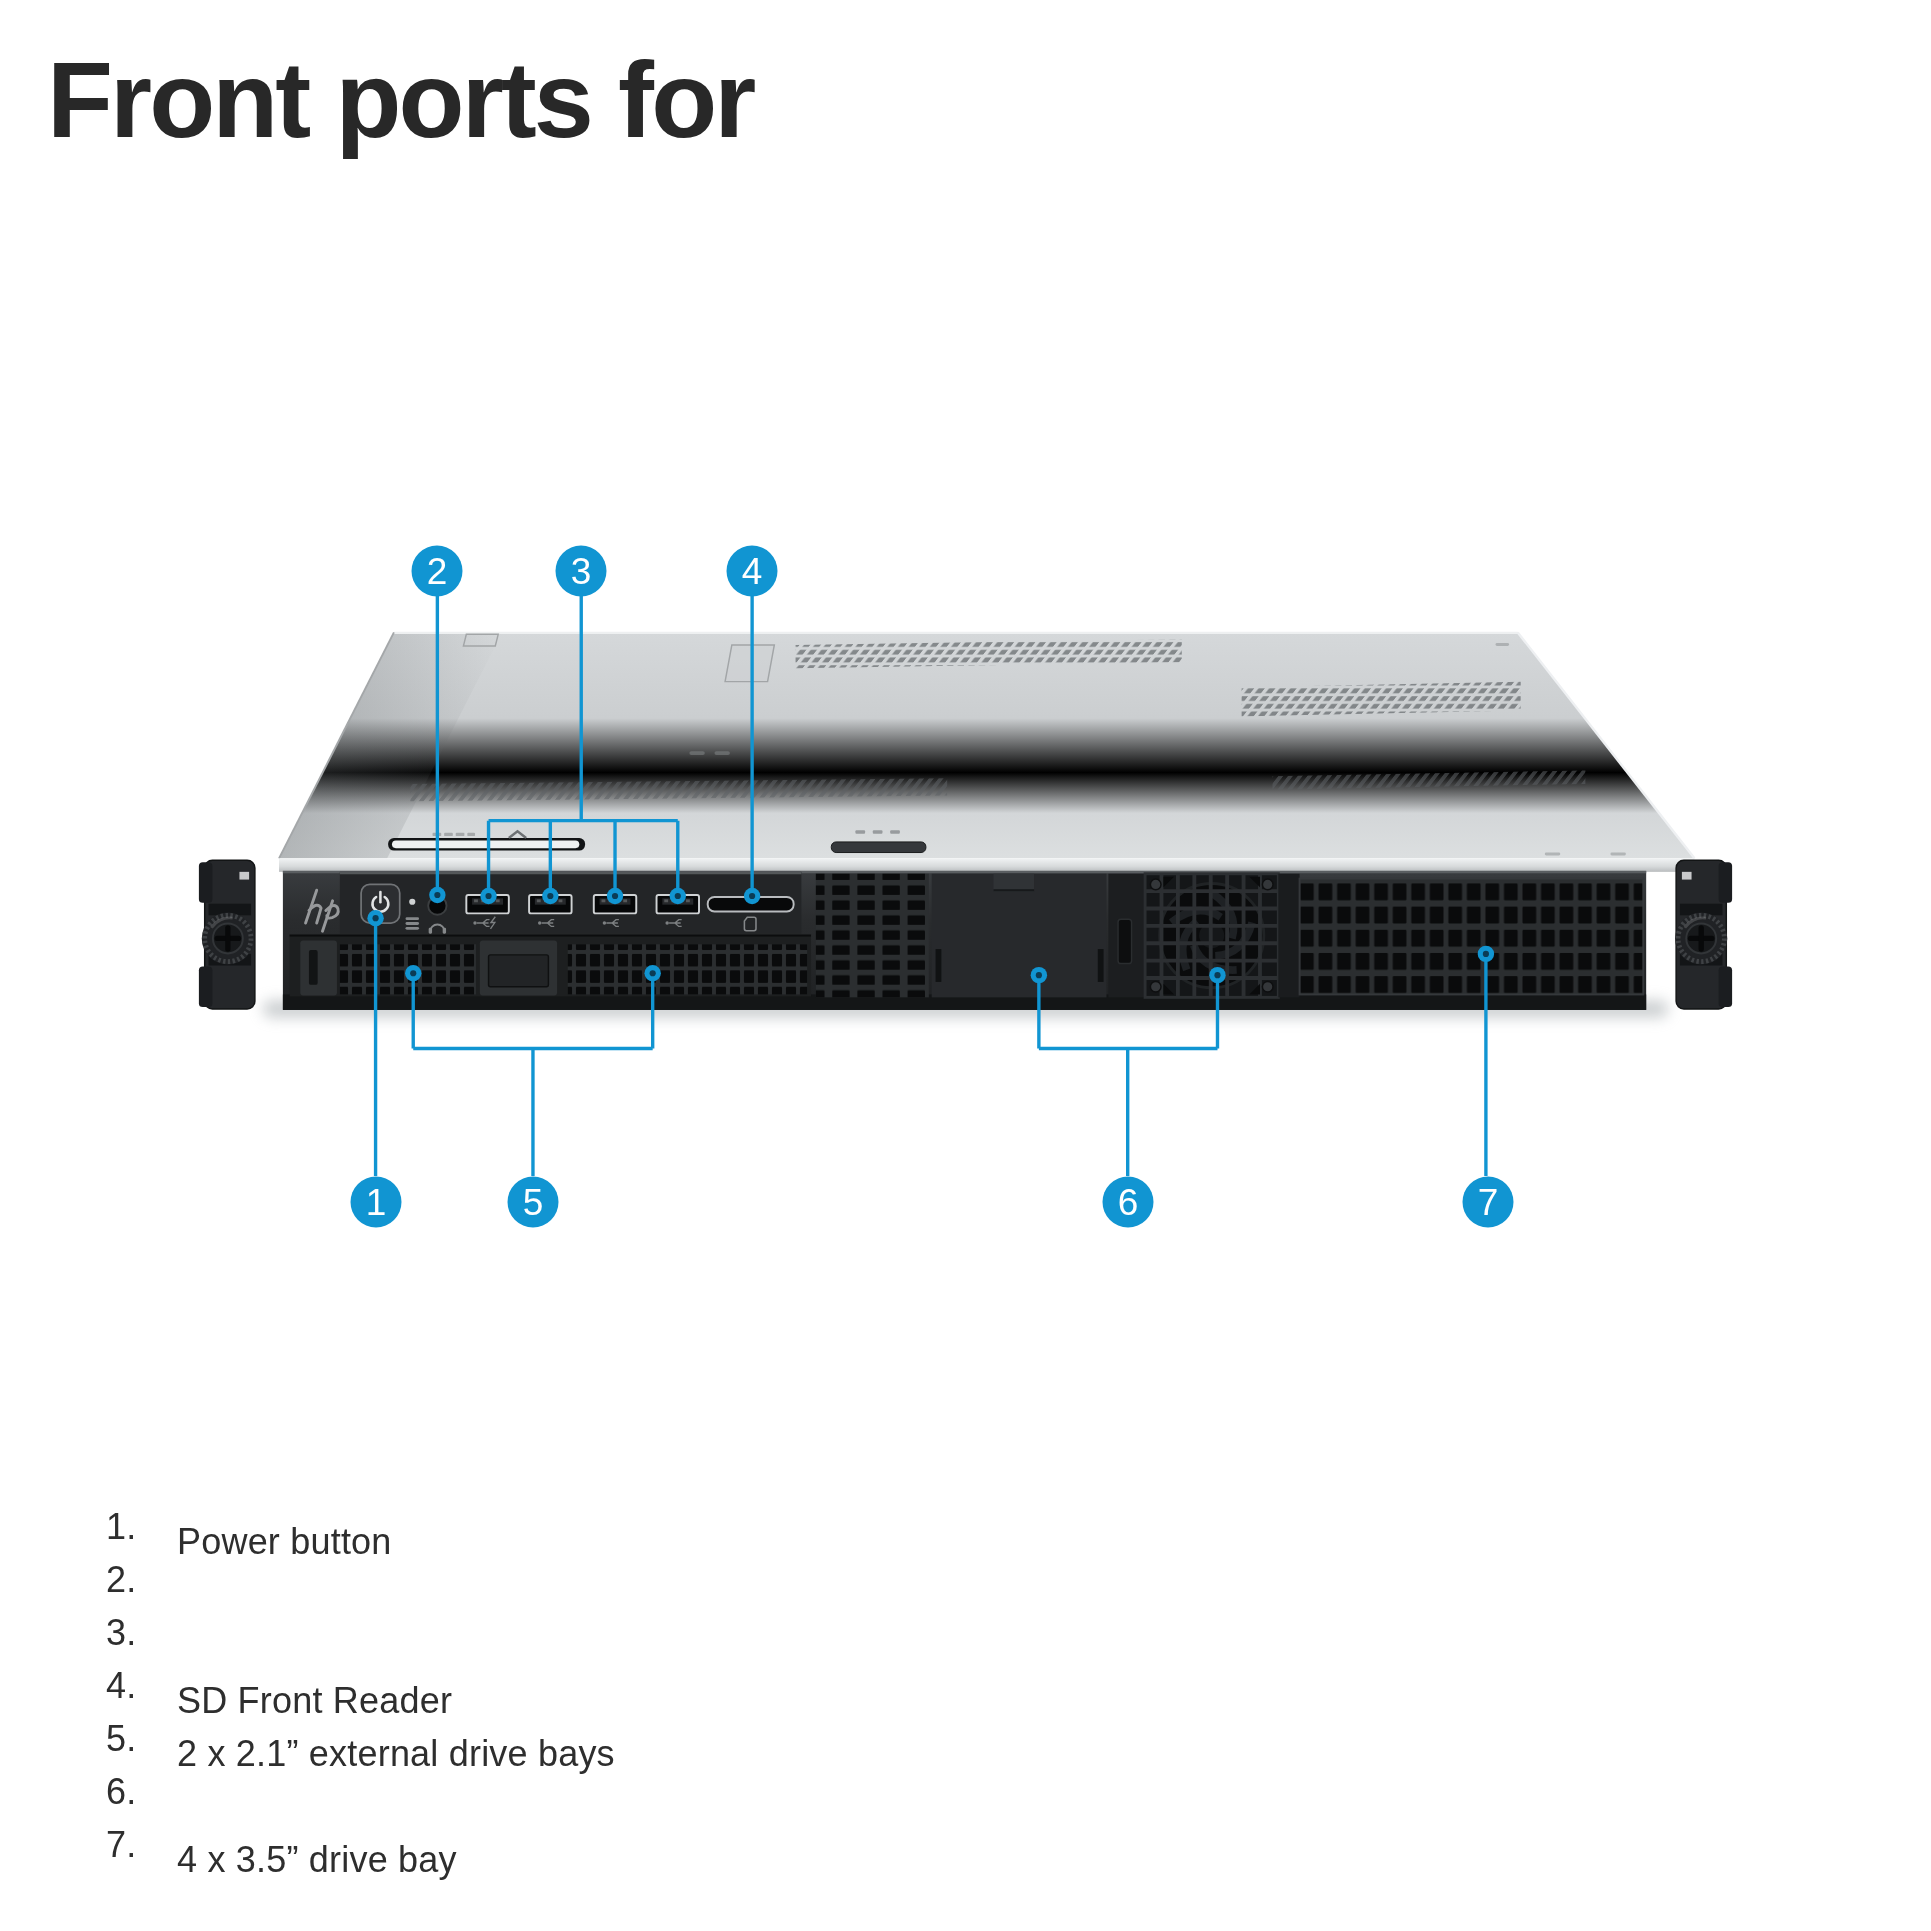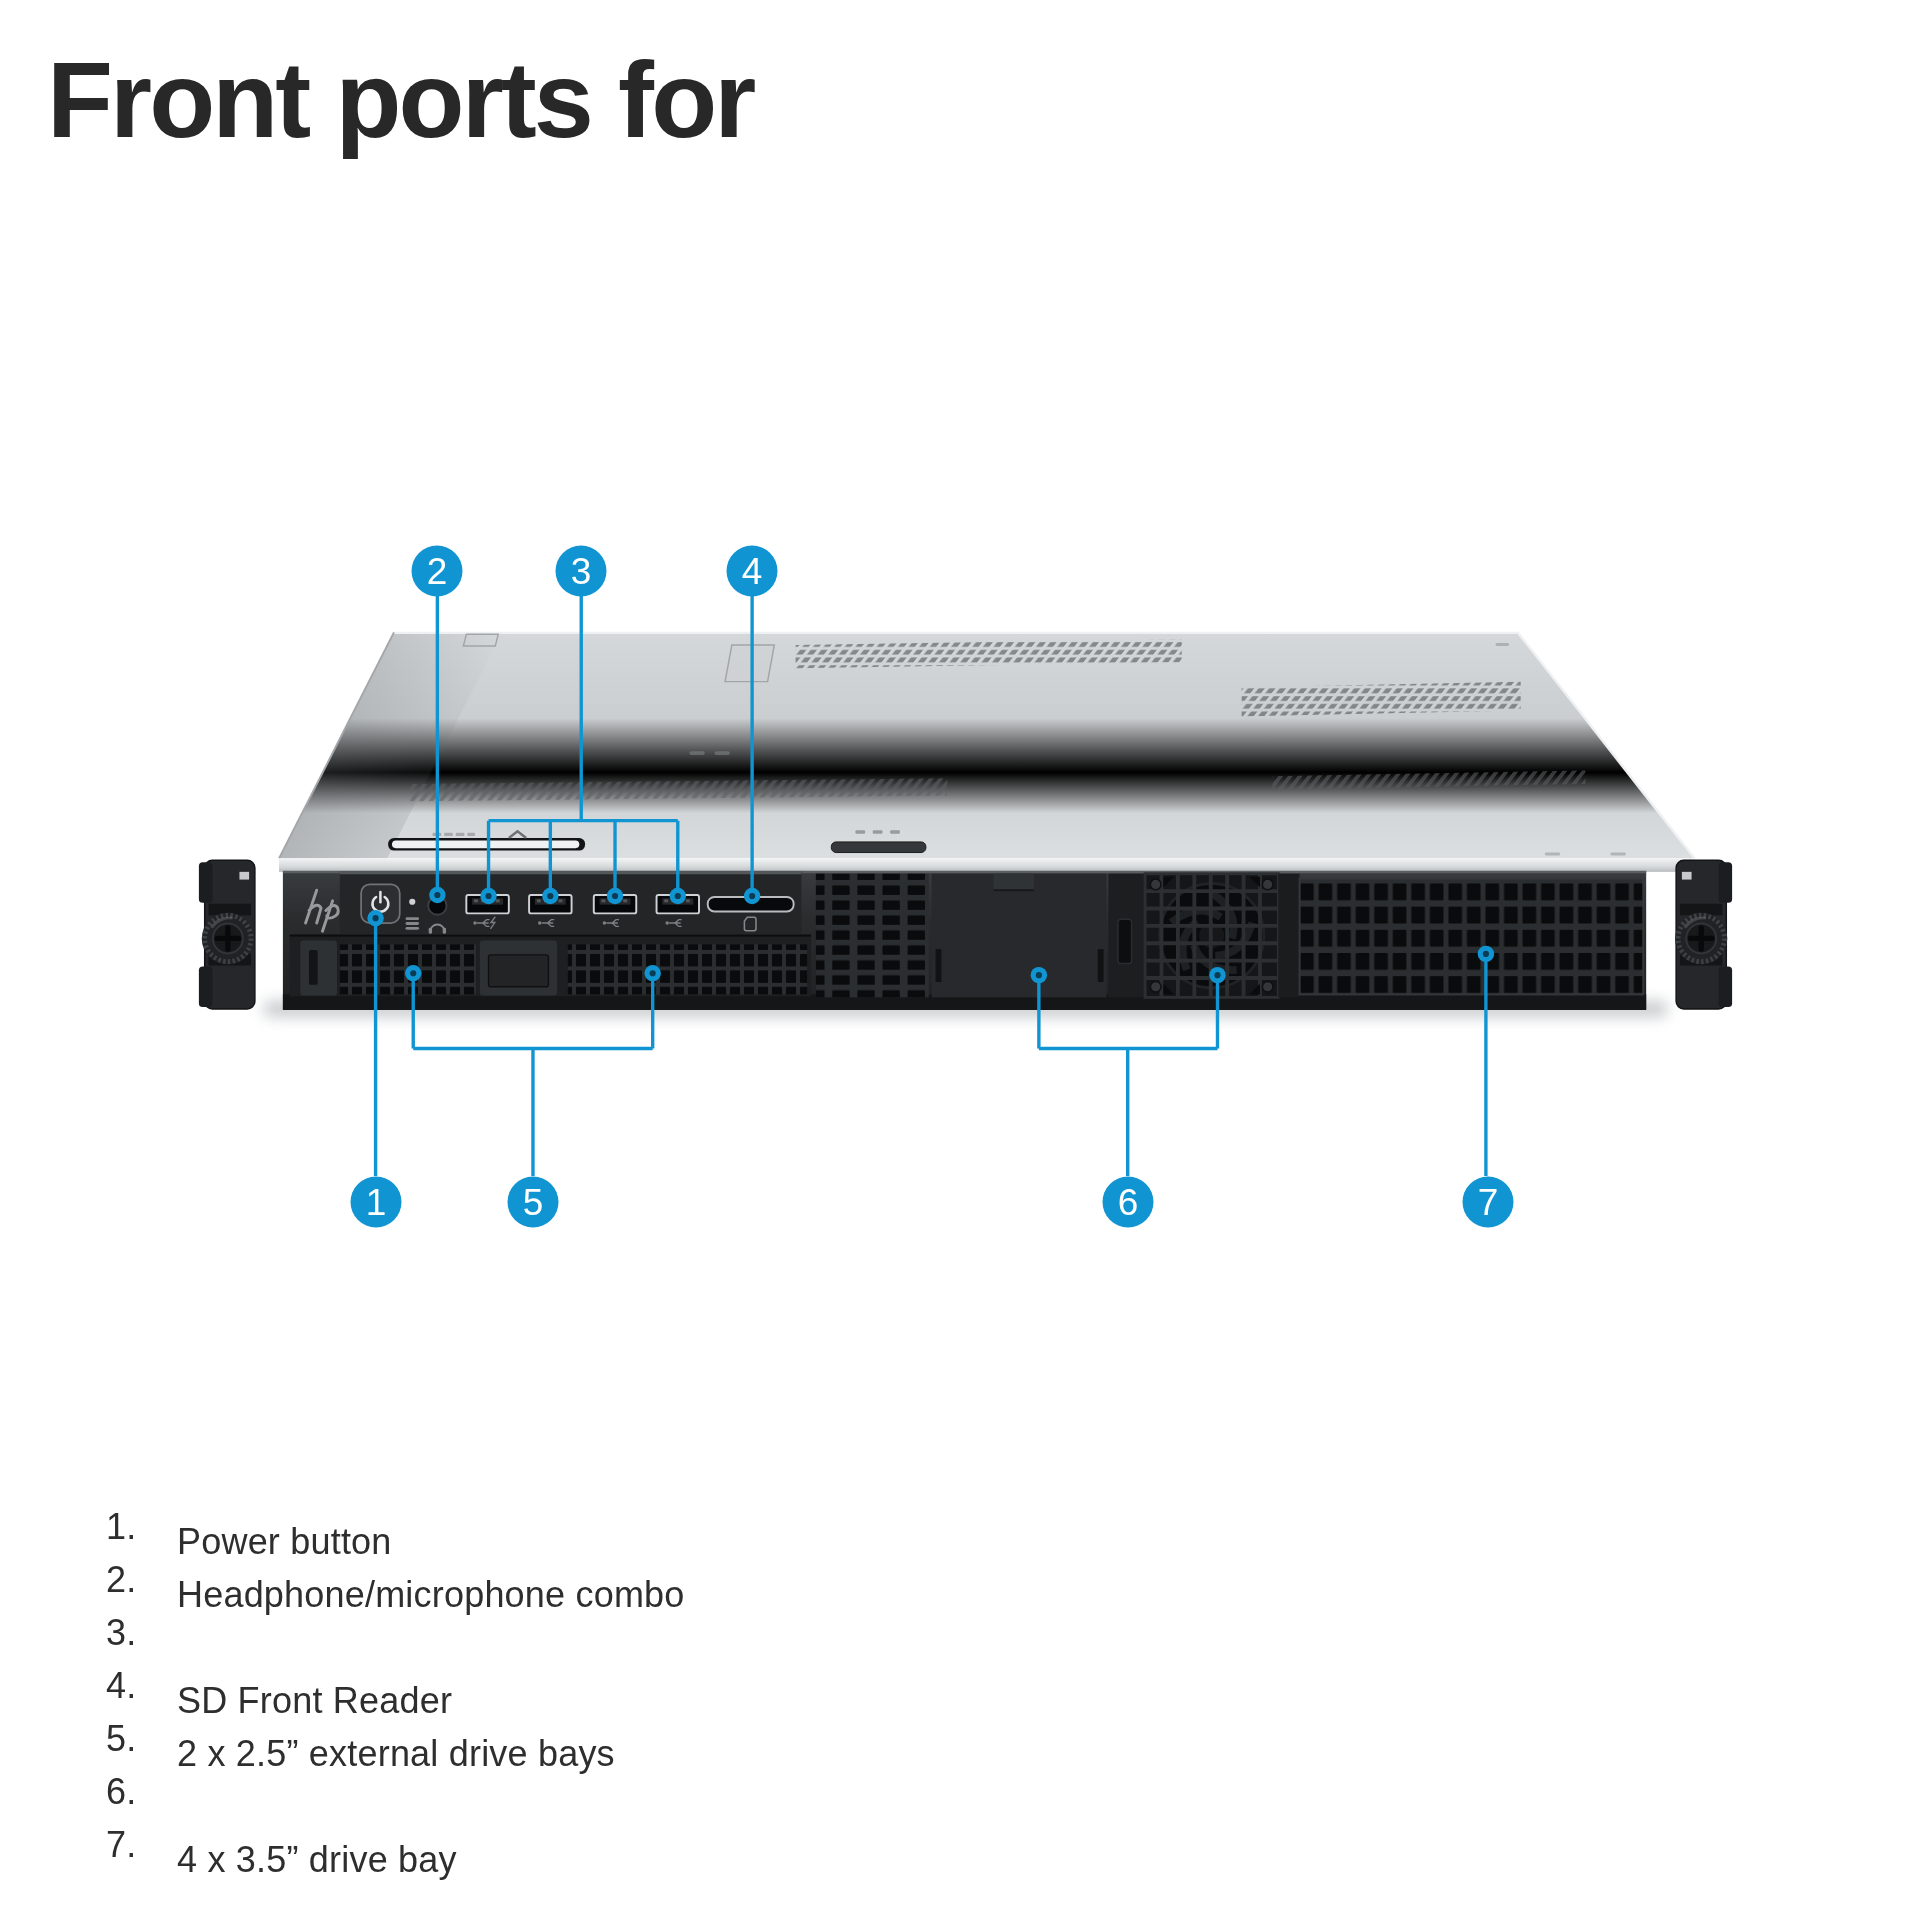--- a/index.html
+++ b/index.html
@@ -401,32 +401,31 @@
 <div class="badge b6">6</div>
 <div class="badge b7">7</div>
 
 <div class="legend">
   <div class="legend-row">
     <span class="ln">1.</span>
     <span class="lt">Power button</span>
   </div>
   <div class="legend-row">
     <span class="ln">2.</span>
-    <span class="lt">Headphone/microphone combo</span>
   </div>
   <div class="legend-row">
     <span class="ln">3.</span>
   </div>
   <div class="legend-row">
     <span class="ln">4.</span>
     <span class="lt">SD Front Reader</span>
   </div>
   <div class="legend-row">
     <span class="ln">5.</span>
-    <span class="lt">2 x 2.5” external drive bays</span>
+    <span class="lt">2 x 2.1” external drive bays</span>
   </div>
   <div class="legend-row">
     <span class="ln">6.</span>
   </div>
   <div class="legend-row">
     <span class="ln">7.</span>
     <span class="lt">4 x 3.5” drive bay</span>
   </div>
 </div>
 

